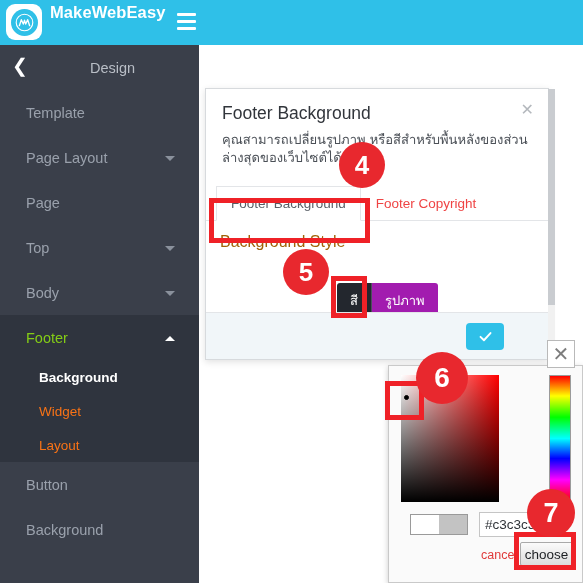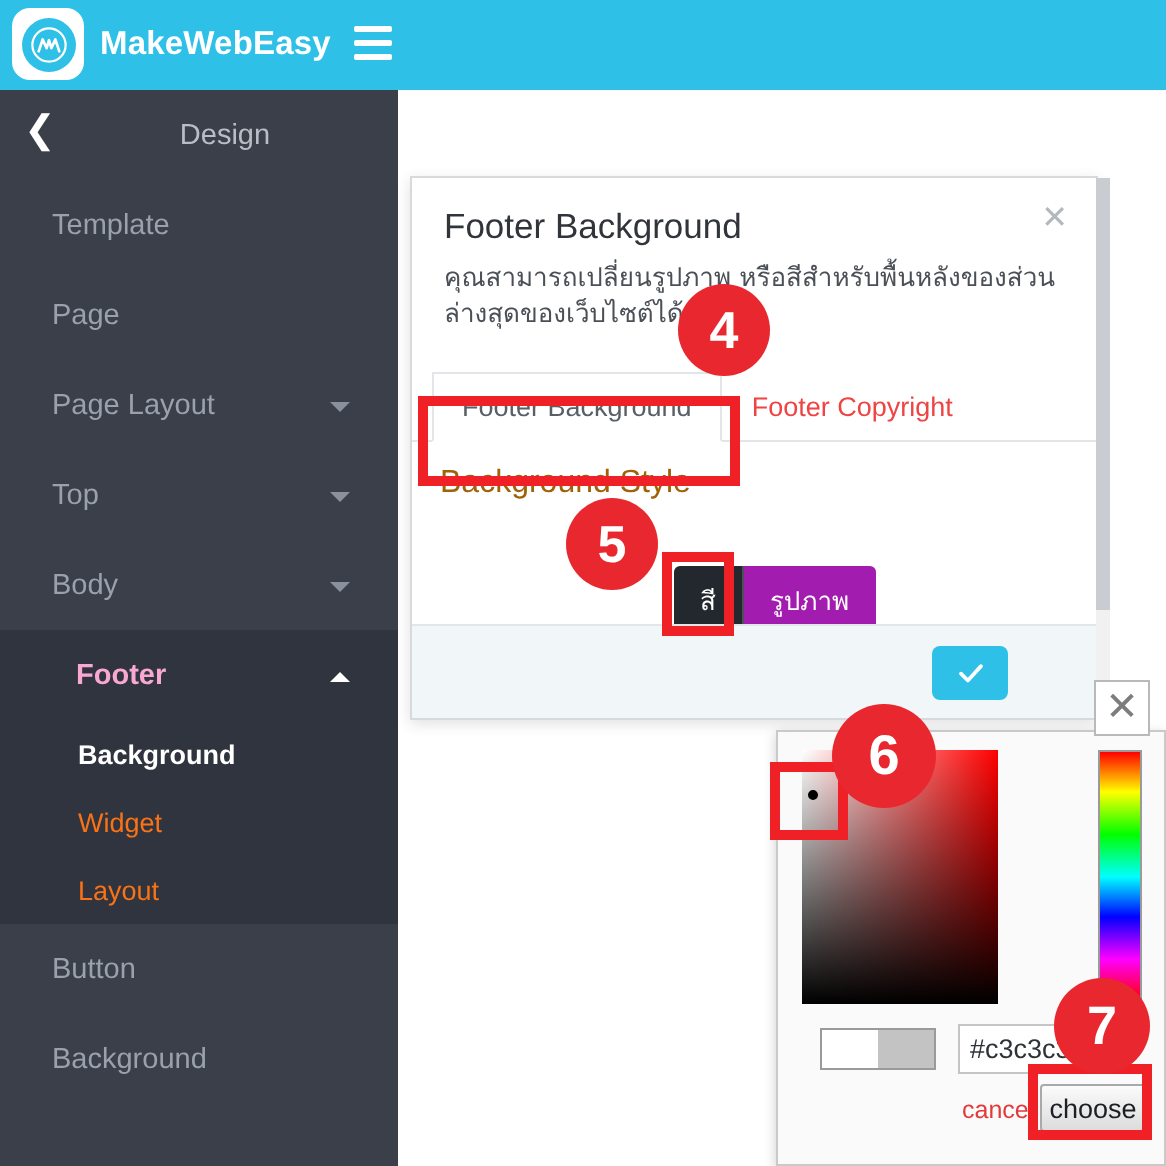--- a/index.html
+++ b/index.html
@@ -20,21 +20,21 @@
     position: absolute; left: 6px; top: 4px; width: 36px; height: 36px;
     background: #ffffff; border-radius: 9px;
     display: flex; align-items: center; justify-content: center;
   }
   .logo-circle {
     width: 27px; height: 27px; border-radius: 50%;
     background: #2fc0e8; display: flex; align-items: center; justify-content: center;
   }
   .logo-circle svg { display: block; }
   .brand-name {
-    position: absolute; left: 50px; top: 13px;
+    position: absolute; left: 50px; top: 3px;
     color: #ffffff; font-size: 16.5px; font-weight: bold; letter-spacing: .1px;
   }
   .brand-ver {
     position: absolute; left: 51px; top: 23px;
     color: #e9f9ff; font-size: 10.5px; margin-top: 32px;
   }
   .info-dot {
     display: inline-block; width: 10px; height: 10px; border-radius: 50%;
     background: #1b94b5; color: #fff; font-size: 8px; line-height: 10px;
     text-align: center; vertical-align: 1px; margin-left: 3px; font-weight: bold;
@@ -69,21 +69,21 @@
   }
   .nav-item .caret {
     position: absolute; right: 24px; top: 50%; margin-top: -2px;
     width: 0; height: 0; border-left: 5.5px solid transparent;
     border-right: 5.5px solid transparent; border-top: 5.5px solid #8a919c;
   }
   .nav-item.open-caret .caret {
     border-top: none; border-bottom: 5.5px solid #ffffff;
   }
   .nav-group { background: #2f343e; }
-  .nav-item.active { color: #f9a8d4; font-weight: bold; background: #2f343e; margin-left: 12px; }
+  .nav-item.active { color: #84cc16; font-weight: normal; background: #2f343e; }
   .nav-sub {
     height: 34px; display: flex; align-items: center; padding-left: 39px;
     color: #f97316; font-size: 13.5px; cursor: pointer; background: #2f343e;
   }
   .nav-sub.selected { color: #ffffff; font-weight: bold; }
 
   
   .content-area {
     position: absolute; left: 199px; top: 45px; width: 384px; height: 538px;
     background: #ffffff;
@@ -262,25 +262,25 @@
   <div class="sidebar">
     <div class="design-head">
       <div class="back-chevron">❮</div>
       <div class="design-title">Design</div>
     </div>
 
     <div class="nav-item">
       <span>Template</span>
     </div>
     <div class="nav-item">
-      <span>Page</span>
-    </div>
-    <div class="nav-item">
       <span>Page Layout</span>
       <i class="caret"></i>
+    </div>
+    <div class="nav-item">
+      <span>Page</span>
     </div>
     <div class="nav-item">
       <span>Top</span>
       <i class="caret"></i>
     </div>
     <div class="nav-item">
       <span>Body</span>
       <i class="caret"></i>
     </div>
 

